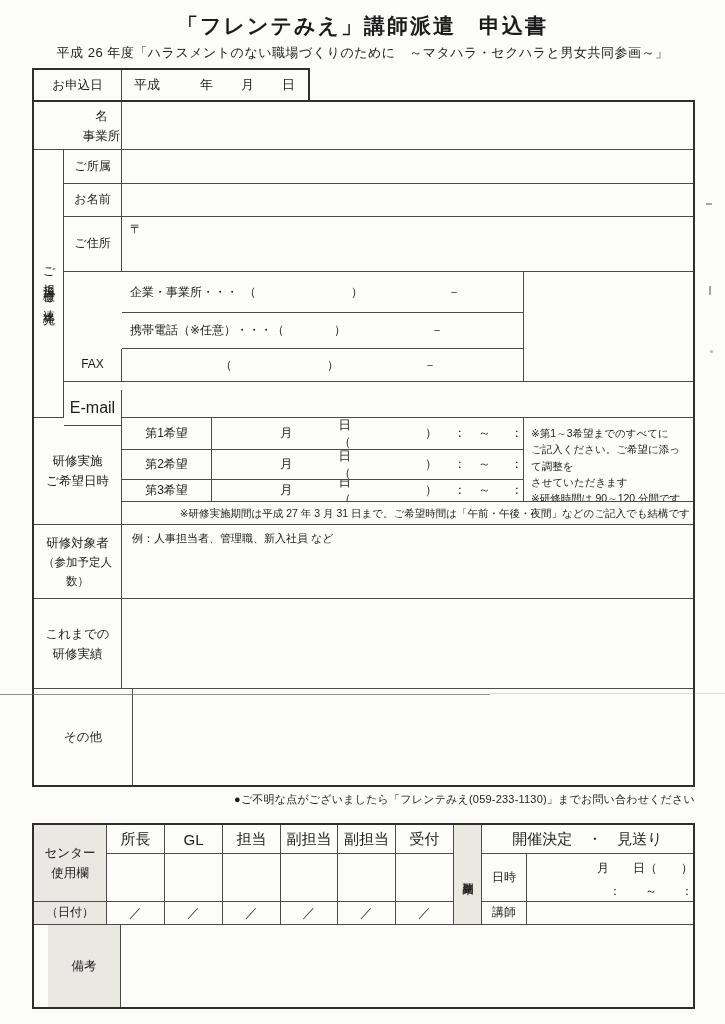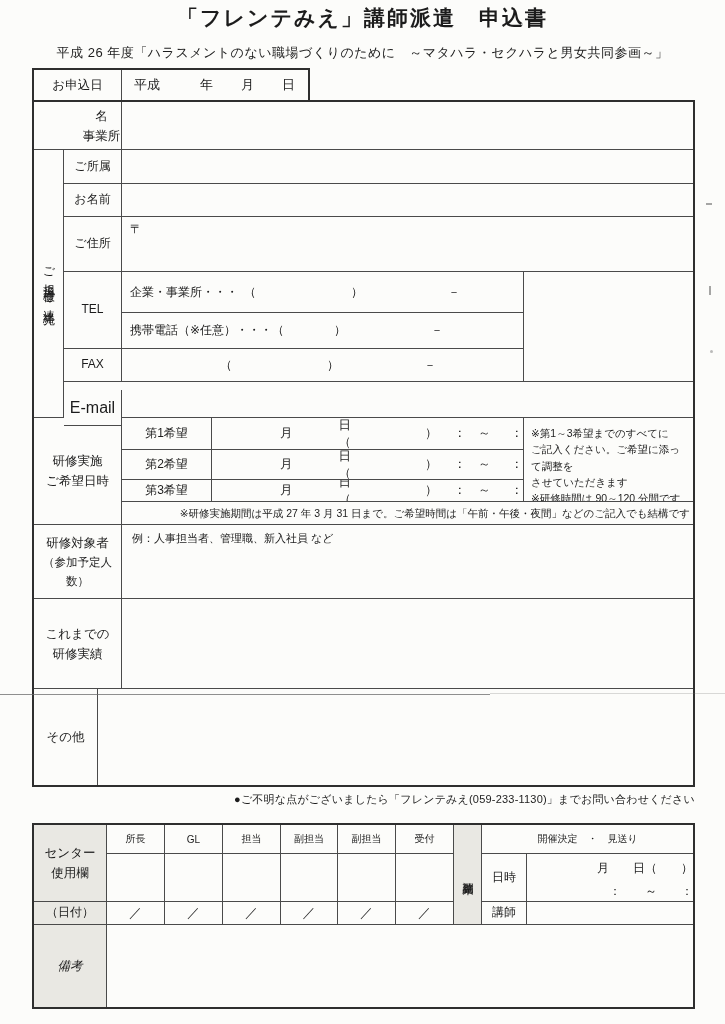--- a/index.html
+++ b/index.html
@@ -5,21 +5,21 @@
   html,body{margin:0;padding:0;background:#e8e8e8;}
   .page{
     position:relative;
     width:725px;height:1024px;
     background:#fcfcfa;
     font-family:"Liberation Sans","DejaVu Sans",sans-serif;
     color:#1c1c1c;
     overflow:hidden;
   }
   .title{
-    position:absolute;top:4px;left:0;width:100%;
+    position:absolute;top:12px;left:0;width:100%;
     text-align:center;font-size:21px;font-weight:600;letter-spacing:2px;
   }
   .subtitle{
     position:absolute;top:44px;left:0;width:100%;
     text-align:center;font-size:13px;font-weight:500;letter-spacing:.5px;
   }
   
   .applybox{
     position:absolute;left:32px;top:68px;width:278px;height:34px;
     border:2px solid #2e2e2e;border-bottom:none;box-sizing:border-box;
@@ -45,21 +45,21 @@
   .postal{font-size:12px;padding:4px 0 0 8px;}
   .telline{font-size:12px;display:flex;align-items:center;}
   .dateline{font-size:12.5px;display:flex;align-items:center;}
   .footnote{
     position:absolute;top:792px;left:0;width:695px;
     text-align:right;font-size:11px;letter-spacing:.2px;
   }
   .artifact{position:absolute;background:#6a6a6a;}
   .exampletext{font-size:11px;padding:6px 0 0 10px;}
   .slashcell{display:flex;align-items:center;justify-content:center;font-size:13px;}
-  .hdrcell{display:flex;align-items:center;justify-content:center;font-size:10px;}
+  .hdrcell{display:flex;align-items:center;justify-content:center;font-size:15px;}
 </style>
 </head>
 <body>
 
 <div class="page">
 
   <div class="title">「フレンテみえ」講師派遣　申込書</div>
   <div class="subtitle">平成 26 年度「ハラスメントのない職場づくりのために　～マタハラ・セクハラと男女共同参画～」</div>
 
   <div class="applybox">
@@ -86,21 +86,20 @@
     <div class="cell bb" style="left:88px;top:48px;width:571px;height:34px;"></div>
 
     <div class="cell lbl br bb" style="left:30px;top:82px;width:58px;height:33px;font-size:12px;">お名前</div>
     <div class="cell bb" style="left:88px;top:82px;width:571px;height:33px;"></div>
 
     <div class="cell lbl br bb" style="left:30px;top:115px;width:58px;height:55px;font-size:12px;">ご住所</div>
     <div class="cell bb postal" style="left:88px;top:115px;width:571px;height:55px;">
       <span>〒</span>
     </div>
 
-    <div class="cell lbl br bb" style="left:30px;top:170px;width:58px;height:77px;font-size:12px;">TEL</div>
     <div class="cell telline br bb" style="left:88px;top:170px;width:402px;height:41px;">
       <span style="margin-left:8px">企業・事業所・・・</span>
       <span style="margin-left:6px">（</span>
       <span style="margin-left:95px">）</span>
       <span style="margin-left:85px">－</span>
     </div>
     <div class="cell telline br bb" style="left:88px;top:211px;width:402px;height:36px;">
       <span style="margin-left:8px">携帯電話（※任意）・・・（</span>
       <span style="margin-left:50px">）</span>
       <span style="margin-left:85px">－</span>
@@ -169,21 +168,21 @@
     <div class="cell bb" style="left:88px;top:423px;width:571px;height:74px;">
       <div class="exampletext">例：人事担当者、管理職、新入社員 など</div>
     </div>
 
     <div class="cell lbl br bb" style="left:0;top:497px;width:88px;height:90px;">
       <span>これまでの</span>
       <span>研修実績</span>
     </div>
     <div class="cell bb" style="left:88px;top:497px;width:571px;height:90px;"></div>
 
-    <div class="cell lbl br" style="left:0;top:587px;width:64px;height:96px;">その他</div>
+    <div class="cell lbl br" style="left:0;top:587px;width:99px;height:96px;">その他</div>
   </div>
 
   <div class="footnote">●ご不明な点がございましたら「フレンテみえ(059-233-1130)」までお問い合わせください</div>
 
   <div class="officetable">
 
     <div class="cell lbl br bb shade" style="left:0;top:0;width:73px;height:77px;">
       <span>センター</span>
       <span>使用欄</span>
     </div>
@@ -216,21 +215,21 @@
     <div class="cell slashcell br bb" style="left:73px;top:77px;width:58px;height:23px;">／</div>
     <div class="cell slashcell br bb" style="left:131px;top:77px;width:58px;height:23px;">／</div>
     <div class="cell slashcell br bb" style="left:189px;top:77px;width:58px;height:23px;">／</div>
     <div class="cell slashcell br bb" style="left:247px;top:77px;width:57px;height:23px;">／</div>
     <div class="cell slashcell br bb" style="left:304px;top:77px;width:58px;height:23px;">／</div>
     <div class="cell slashcell br bb" style="left:362px;top:77px;width:58px;height:23px;">／</div>
 
     <div class="cell lbl br bb" style="left:448px;top:77px;width:45px;height:23px;font-size:12px;">講師</div>
     <div class="cell bb" style="left:493px;top:77px;width:166px;height:23px;"></div>
 
-    <div class="cell lbl br shade" style="left:0;top:100px;width:73px;height:82px;font-style:italic;">備考</div>
+    <div class="cell lbl br shade" style="left:14px;top:100px;width:73px;height:82px;">備考</div>
     <div class="cell" style="left:73px;top:100px;width:586px;height:82px;"></div>
   </div>
 
   <div class="artifact" style="left:0;top:694px;width:490px;height:1px;opacity:.75;"></div>
   <div class="artifact" style="left:490px;top:693px;width:235px;height:1px;opacity:.25;"></div>
   <div class="artifact" style="left:706px;top:203px;width:6px;height:2px;opacity:.6;"></div>
   <div class="artifact" style="left:709px;top:286px;width:2px;height:9px;opacity:.6;"></div>
   <div class="artifact" style="left:710px;top:350px;width:3px;height:3px;opacity:.45;border-radius:50%;"></div>
 
 </div>

